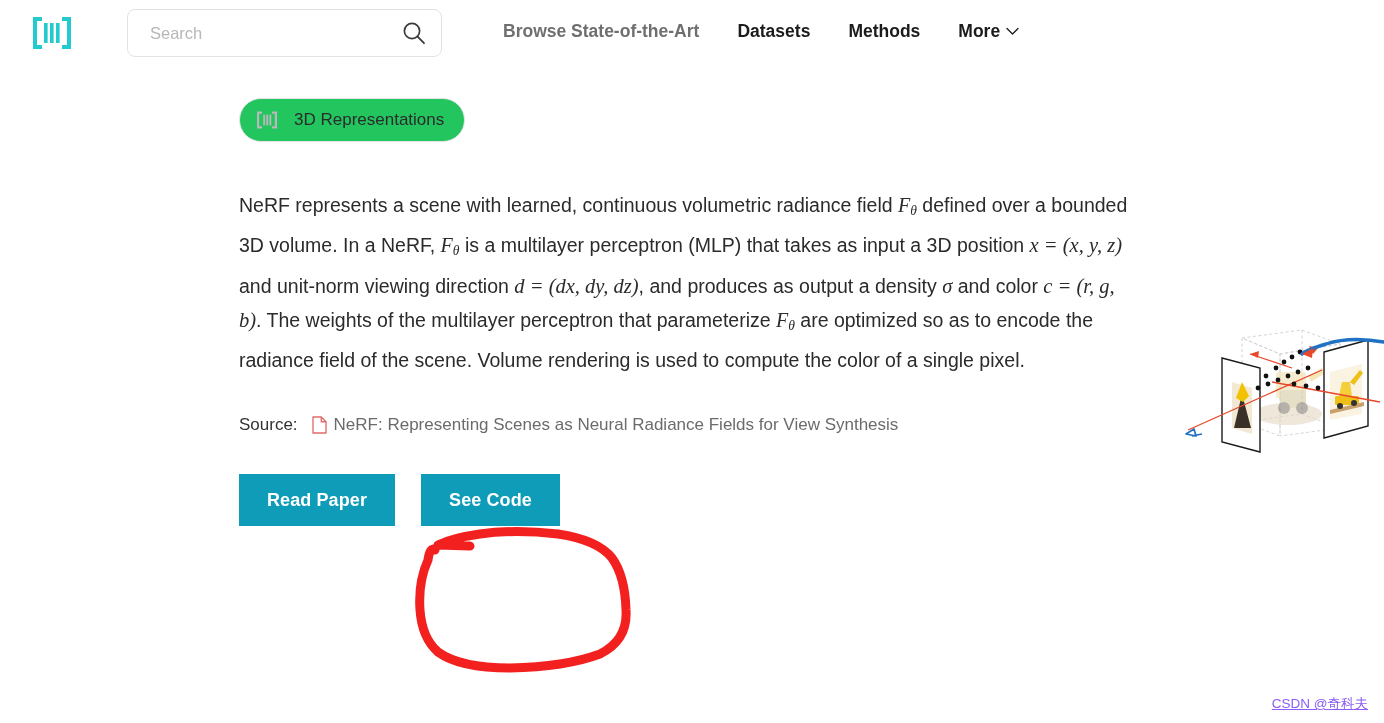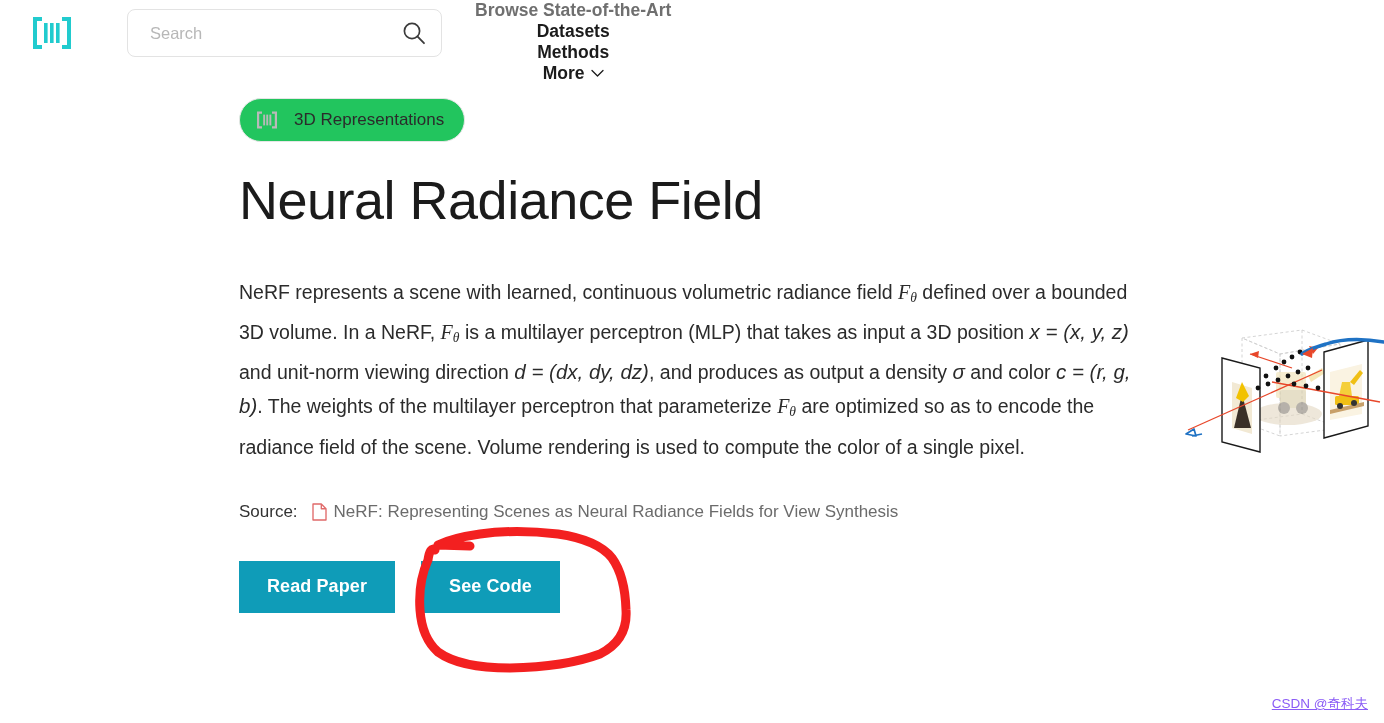--- a/index.html
+++ b/index.html
@@ -49,27 +49,26 @@
     font-size: 16.5px;
     font-family: "Liberation Sans", sans-serif;
     color: #333;
     background: transparent;
   }
   .searchbox input::placeholder { color: #b7b7b7; }
   .search-icon { width: 26px; height: 26px; flex: none; }
 
   .nav {
     position: absolute;
-    left: 475px;
+    left: 503px;
     top: 0;
     height: 62px;
     display: flex;
     align-items: center;
     gap: 0;
-    flex-direction: column;
   }
   .nav-item {
     font-size: 17.5px;
     color: #1b1b1b;
     font-weight: 700;
     cursor: pointer;
     white-space: nowrap;
     display: flex;
     align-items: center;
     gap: 6px;
@@ -134,21 +133,21 @@
     font-family: "Liberation Serif", serif;
     font-style: italic;
     font-size: 20px;
   }
   .math sub {
     font-size: 0.68em;
     font-style: italic;
     vertical-align: -0.25em;
   }
   .mathsym {
-    font-family: Liberation Sans, sans-serif;
+    font-family: Liberation Serif, serif;
     font-style: italic;
     font-size: 20.5px;
   }
 
   .source-row {
     margin-top: 38px;
     display: flex;
     align-items: center;
     font-size: 17px;
     color: #555;
@@ -249,21 +248,20 @@
     <svg class="badge-icon" viewBox="0 0 22 20">
       <path d="M1 1.5 h5 v2.2 H3.2 v12.6 H6 v2.2 H1 Z" fill="#b9b9b9"></path>
       <path d="M21 1.5 h-5 v2.2 h2.8 v12.6 H16 v2.2 h5 Z" fill="#b9b9b9"></path>
       <rect x="7.2" y="4.6" width="1.9" height="10.8" fill="#b9b9b9"></rect>
       <rect x="10.3" y="4.6" width="1.9" height="10.8" fill="#b9b9b9"></rect>
       <rect x="13.4" y="4.6" width="1.9" height="10.8" fill="#b9b9b9"></rect>
     </svg>
     <span class="badge-label">3D Representations</span>
   </div>
 
-  <h1 class="page-title">Neural Radiance Field</h1>
 
 
   <div class="body-text">
     <span>NeRF represents a scene with learned, continuous volumetric radiance field </span><span class="math"><span>F</span><sub>θ</sub></span><span> defined over a bounded 3D volume. In a NeRF, </span><span class="math"><span>F</span><sub>θ</sub></span><span> is a multilayer perceptron (MLP) that takes as input a 3D position </span><span class="mathsym">x = (x, y, z)</span><span> and unit-norm viewing direction </span><span class="mathsym">d = (dx, dy, dz)</span><span>, and produces as output a density </span><span class="mathsym">σ</span><span> and color </span><span class="mathsym">c = (r, g, b)</span><span>. The weights of the multilayer perceptron that parameterize </span><span class="math"><span>F</span><sub>θ</sub></span><span> are optimized so as to encode the radiance field of the scene. Volume rendering is used to compute the color of a single pixel.</span>
   </div>
 
   <div class="source-row">
     <span class="source-label">Source:</span>
     <svg class="doc-icon" viewBox="0 0 15 18">
       <path d="M1 1 h8.3 L14 5.7 V17 H1 Z" fill="#fff" stroke="#e06a6a" stroke-width="1.35" stroke-linejoin="round"></path>

